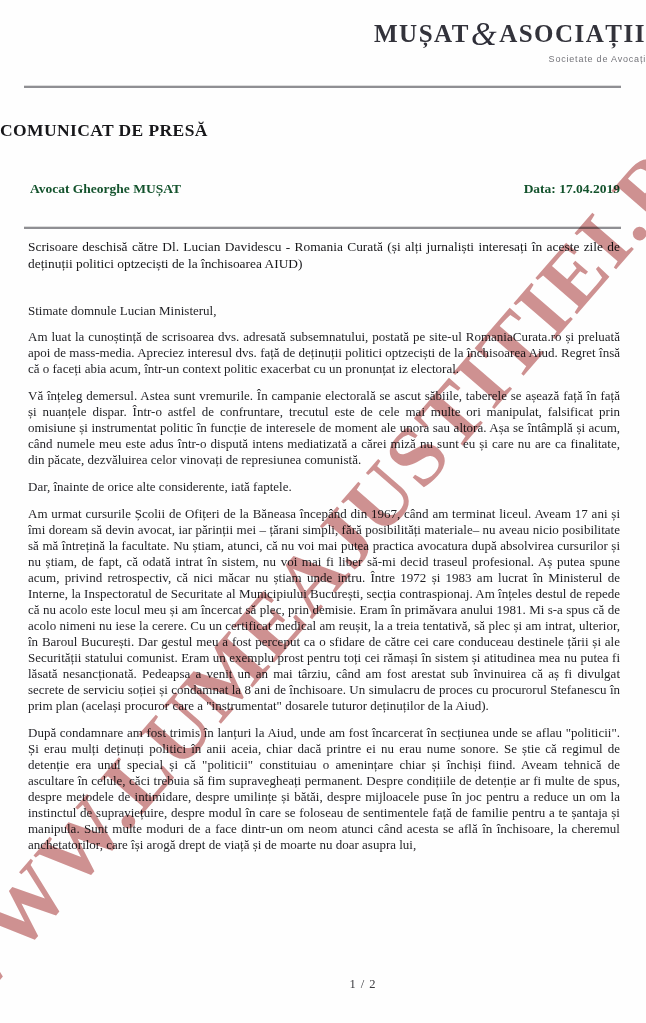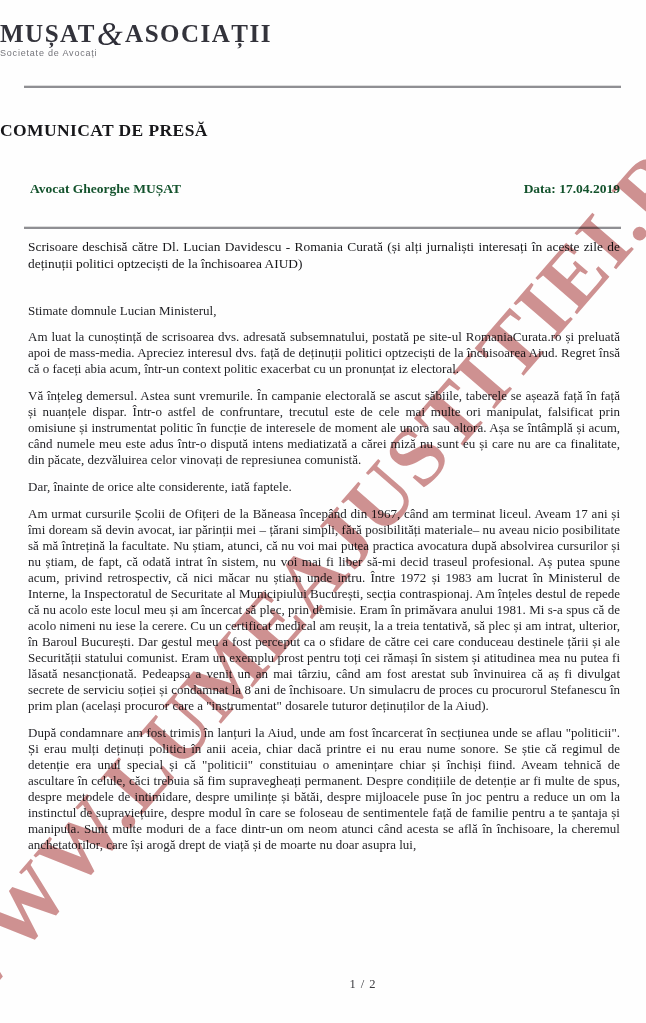--- a/index.html
+++ b/index.html
@@ -6,32 +6,32 @@
   .page{
     position:relative;
     width:646px;height:1023px;
     background:#fefefe;
     overflow:hidden;
     font-family:"Liberation Serif","DejaVu Serif",serif;
     color:#1f1f23;
     margin:0 auto;
   }
   
-  .letterhead{position:absolute;top:20px;left:0;width:100%;text-align:left;}
+  .letterhead{position:absolute;top:20px;left:0;width:100%;text-align:right;}
   .firm-name{
     font-size:25px;letter-spacing:1.5px;word-spacing:3px;
     color:#33333b;font-weight:600;white-space:nowrap;
   }
   .firm-name .amp{
     font-style:italic;font-weight:normal;
     font-size:33px;line-height:0;vertical-align:-3px;
     margin:0 1px;color:#2e2e38;
   }
   .firm-subtitle{
-    margin-top:0;
+    margin-top:6px;
     font-family:"Liberation Sans","DejaVu Sans",sans-serif;
     font-size:9px;letter-spacing:0.8px;color:#74747a;
   }
   
   .rule{
     position:absolute;left:24px;width:597px;height:2px;
     background:#8f8f93;border-top:1px solid #dcdcdc;
   }
   .rule-1{top:85px;}
   .rule-2{top:226px;}

